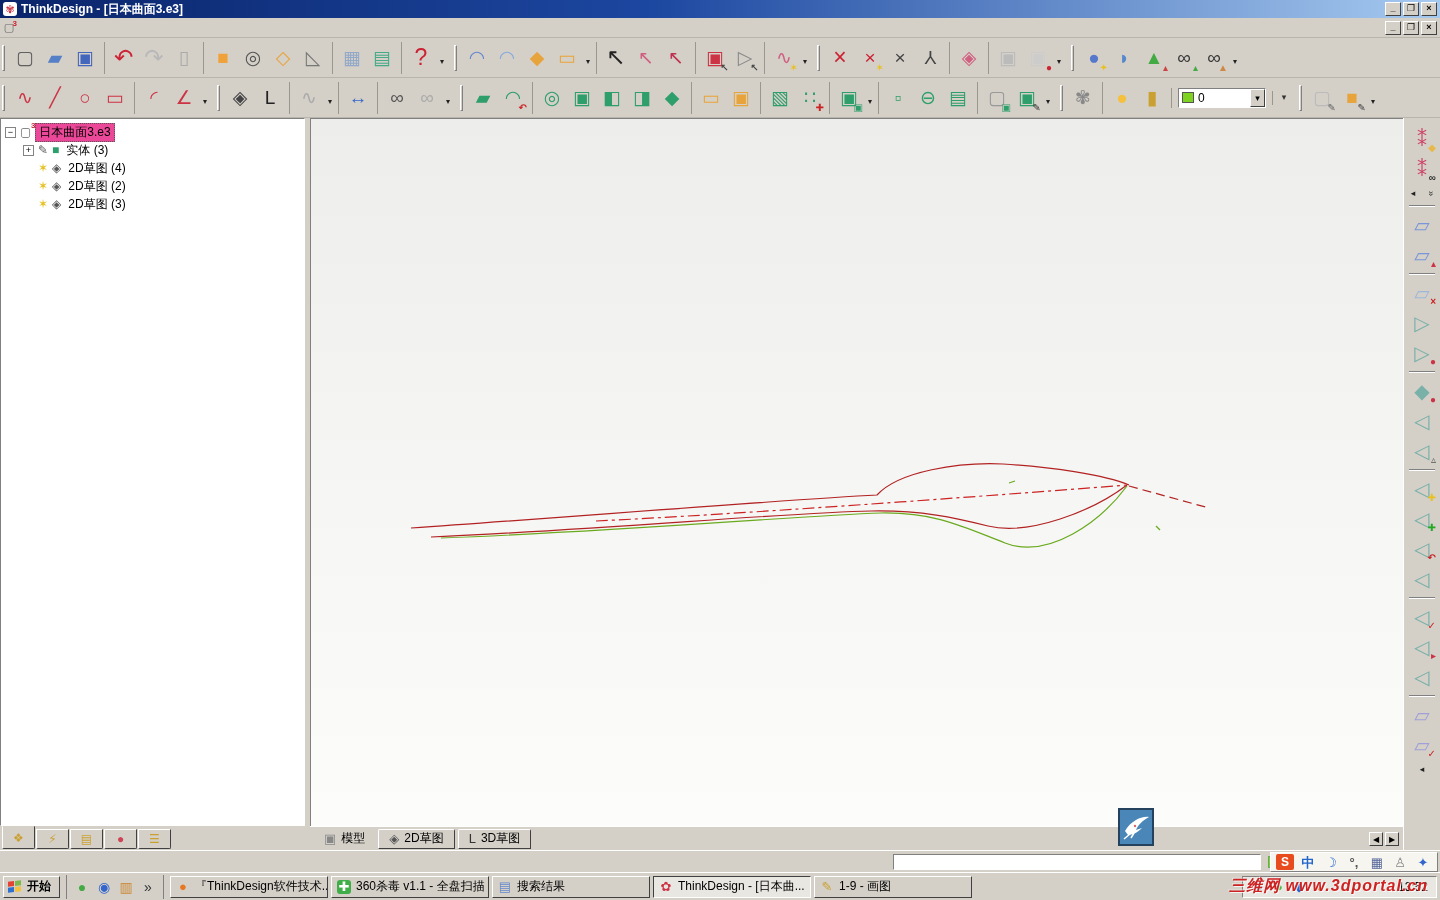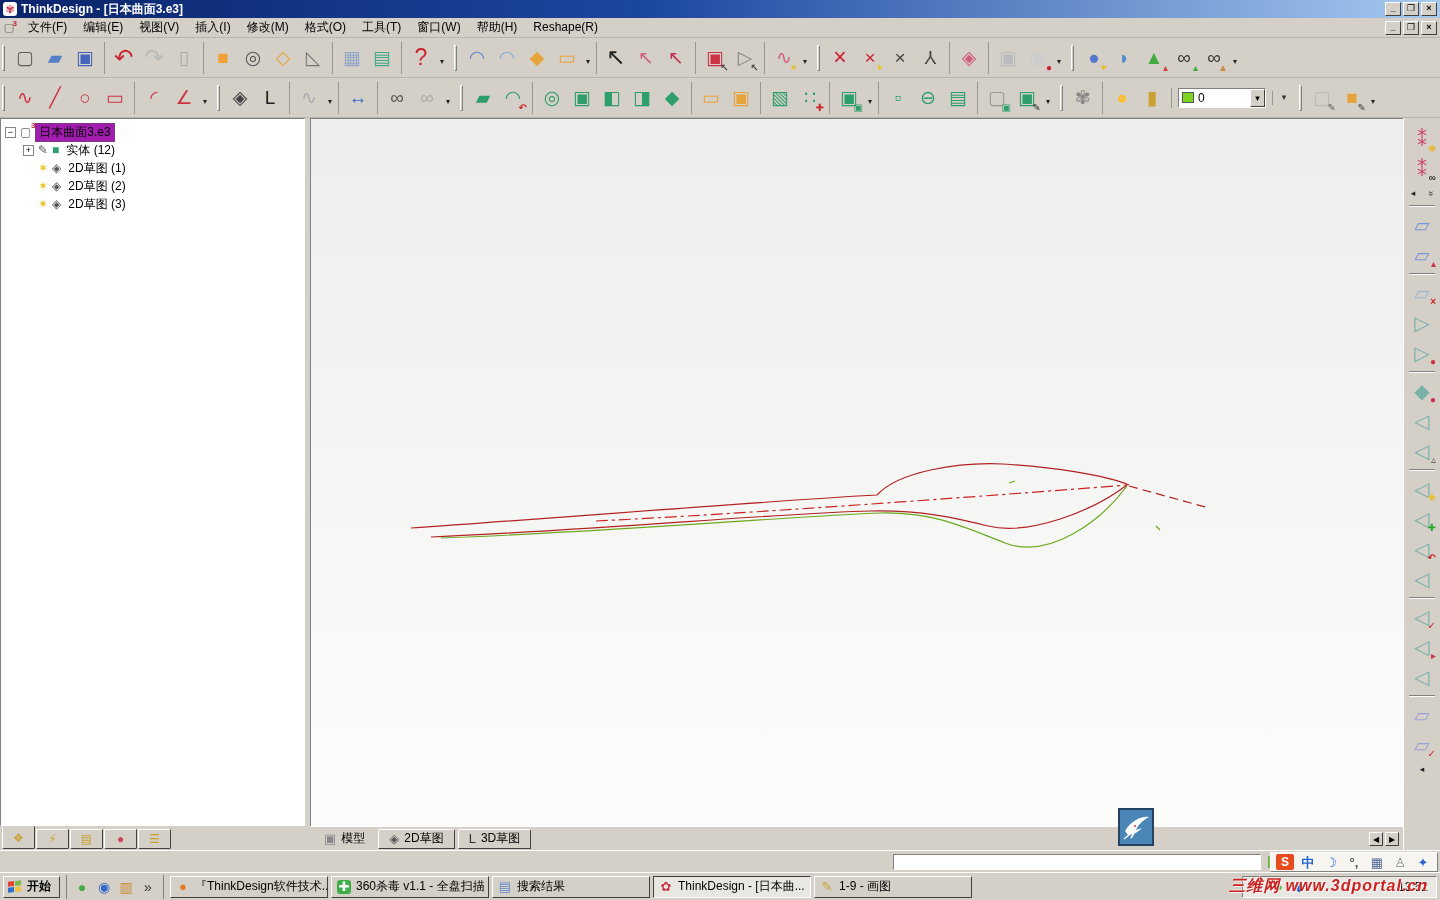--- a/index.html
+++ b/index.html
@@ -53,21 +53,21 @@
   
   .treepanel { position:absolute; left:0; top:118px; width:305px; height:708px; background:#fff;
     border:1px solid; border-color:#808080 #fff #fff #808080; overflow:hidden; padding-top:4px; }
   .tree-row { display:flex; align-items:center; height:18px; gap:4px; white-space:nowrap; }
   .expander { width:11px; height:11px; min-width:11px; border:1px solid #848484; background:#fff;
     font-size:9px; line-height:9px; text-align:center; }
   .tree-spacer { width:11px; min-width:11px; }
   .ticon { font-size:12px; position:relative; line-height:1; }
   .ticon i { position:absolute; right:-4px; top:-4px; font-style:normal; font-size:8px; font-weight:bold; }
   .tree-label { padding:0 3px; }
-  .tree-label.selected { background:#a21caf; border:1px dotted #555; }
+  .tree-label.selected { background:#ec4899; border:1px dotted #555; }
 
   
   .panel-tabs { position:absolute; left:0; top:826px; width:305px; height:24px; background:#d4d0c8;
     display:flex; align-items:flex-end; padding:0 0 1px 2px; }
   .ptab { width:33px; height:20px; display:flex; align-items:center; justify-content:center;
     background:#d4d0c8; border:1px solid; border-color:#fff #404040 #404040 #fff;
     font-size:12px; margin-right:1px; border-radius:0 0 2px 2px; }
   .ptab.active { height:23px; border-top-color:#d4d0c8; }
 
   .vsplit { position:absolute; left:305px; top:118px; width:5px; height:732px; background:#d4d0c8; }
@@ -144,21 +144,20 @@
     <span>ThinkDesign - [日本曲面3.e3]</span>
     <span class="winbtns">
       <span class="winbtn">_</span>
       <span class="winbtn">❐</span>
       <span class="winbtn">×</span>
     </span>
   </div>
 
   <div class="menubar">
     <span class="mdi-icon">▢<i>3</i></span>
-    <span id="menu-items"><span class="menu-item">文件(F)</span><span class="menu-item">编辑(E)</span><span class="menu-item">视图(V)</span><span class="menu-item">插入(I)</span><span class="menu-item">修改(M)</span><span class="menu-item">格式(O)</span><span class="menu-item">工具(T)</span><span class="menu-item">窗口(W)</span><span class="menu-item">帮助(H)</span><span class="menu-item">Reshape(R)</span></span>
     <span class="winbtns">
       <span class="winbtn">_</span>
       <span class="winbtn">❐</span>
       <span class="winbtn">×</span>
     </span>
   </div>
 
   <div class="toolbar-row" id="tbrow1">
       <div class="toolbar">
         <div class="grip"></div>
@@ -498,27 +497,27 @@
   <div class="treepanel" id="treepanel">
       <div class="tree-row" style="padding-left: 4px;">
         <span class="expander">−</span>
         <span class="ticon" style="color: rgb(102, 102, 102);">▢<i style="color: rgb(204, 34, 51);">3</i></span>
         <span class="tree-label selected">日本曲面3.e3</span>
       </div>
       <div class="tree-row" style="padding-left: 22px;">
         <span class="expander">+</span>
         <span class="ticon" style="color: rgb(85, 85, 85);">✎</span>
         <span class="ticon" style="color: rgb(46, 158, 107);">■</span>
-        <span class="tree-label">实体 (12)</span>
+        <span class="tree-label">实体 (3)</span>
       </div>
       <div class="tree-row" style="padding-left: 22px;">
         <span class="tree-spacer"></span>
         <span class="ticon" style="color: rgb(232, 192, 32);">✶</span>
         <span class="ticon" style="color: rgb(85, 85, 85);">◈</span>
-        <span class="tree-label">2D草图 (1)</span>
+        <span class="tree-label">2D草图 (4)</span>
       </div>
       <div class="tree-row" style="padding-left: 22px;">
         <span class="tree-spacer"></span>
         <span class="ticon" style="color: rgb(232, 192, 32);">✶</span>
         <span class="ticon" style="color: rgb(85, 85, 85);">◈</span>
         <span class="tree-label">2D草图 (2)</span>
       </div>
       <div class="tree-row" style="padding-left: 22px;">
         <span class="tree-spacer"></span>
         <span class="ticon" style="color: rgb(232, 192, 32);">✶</span>

